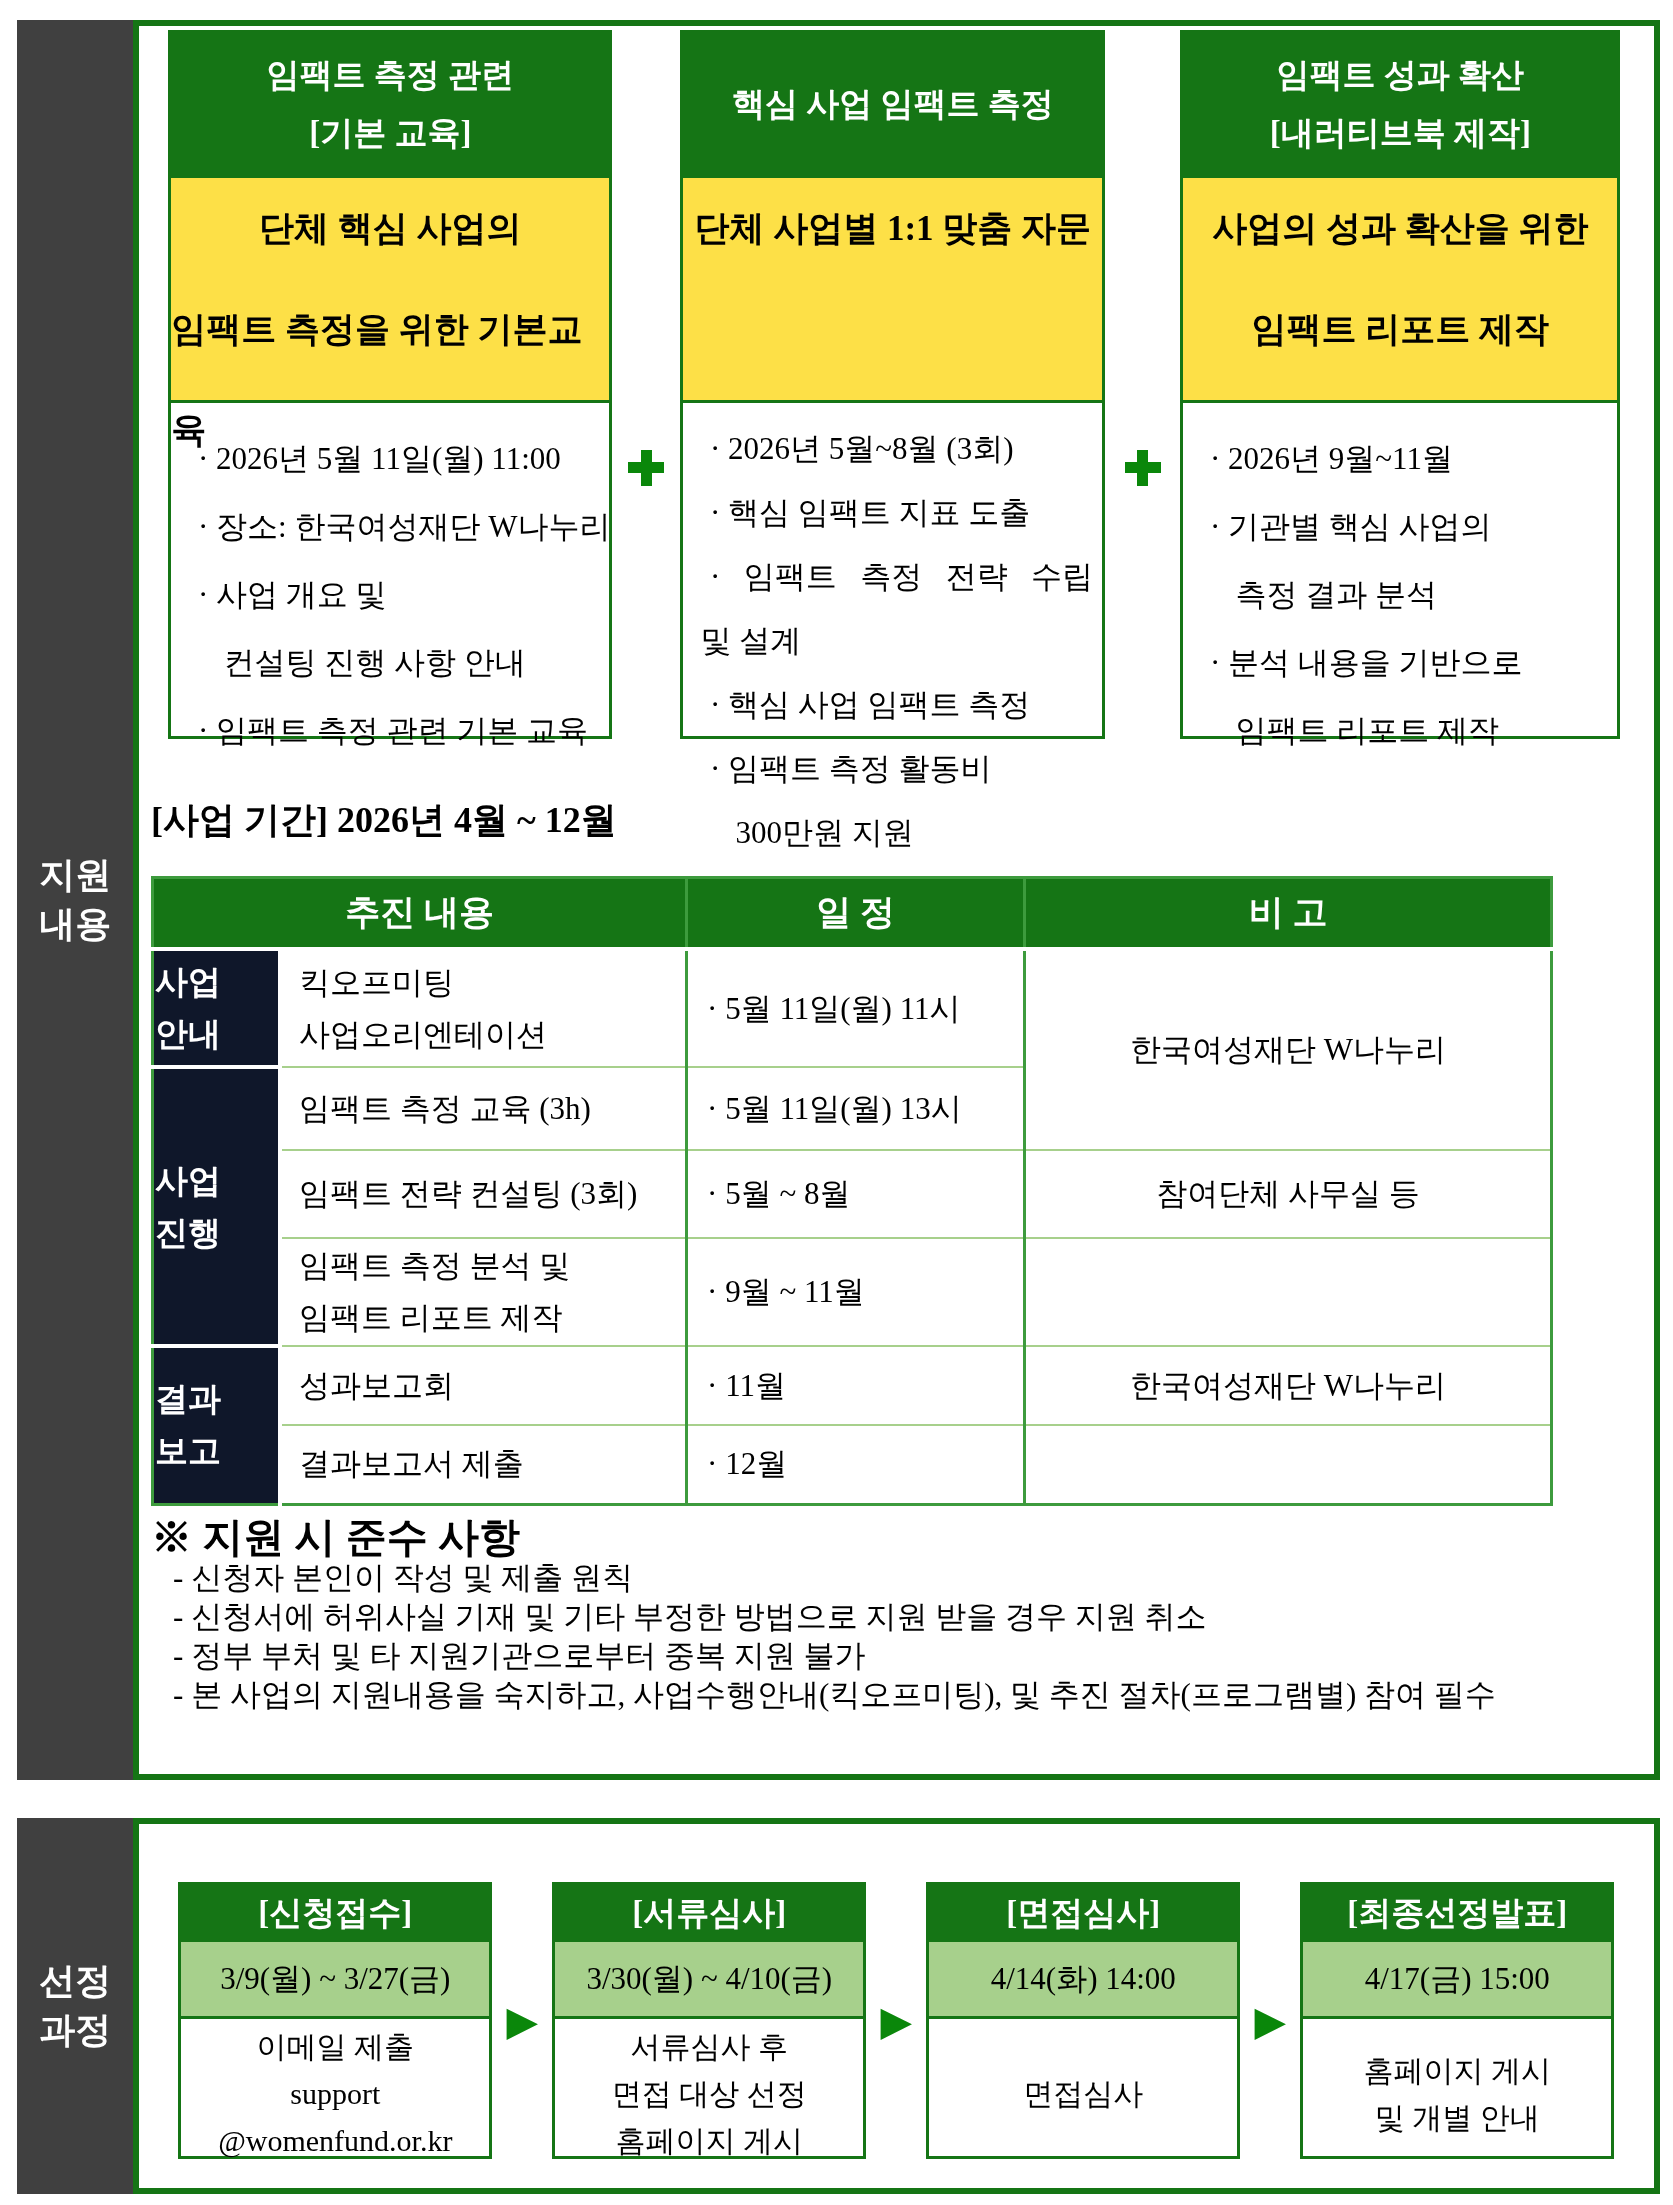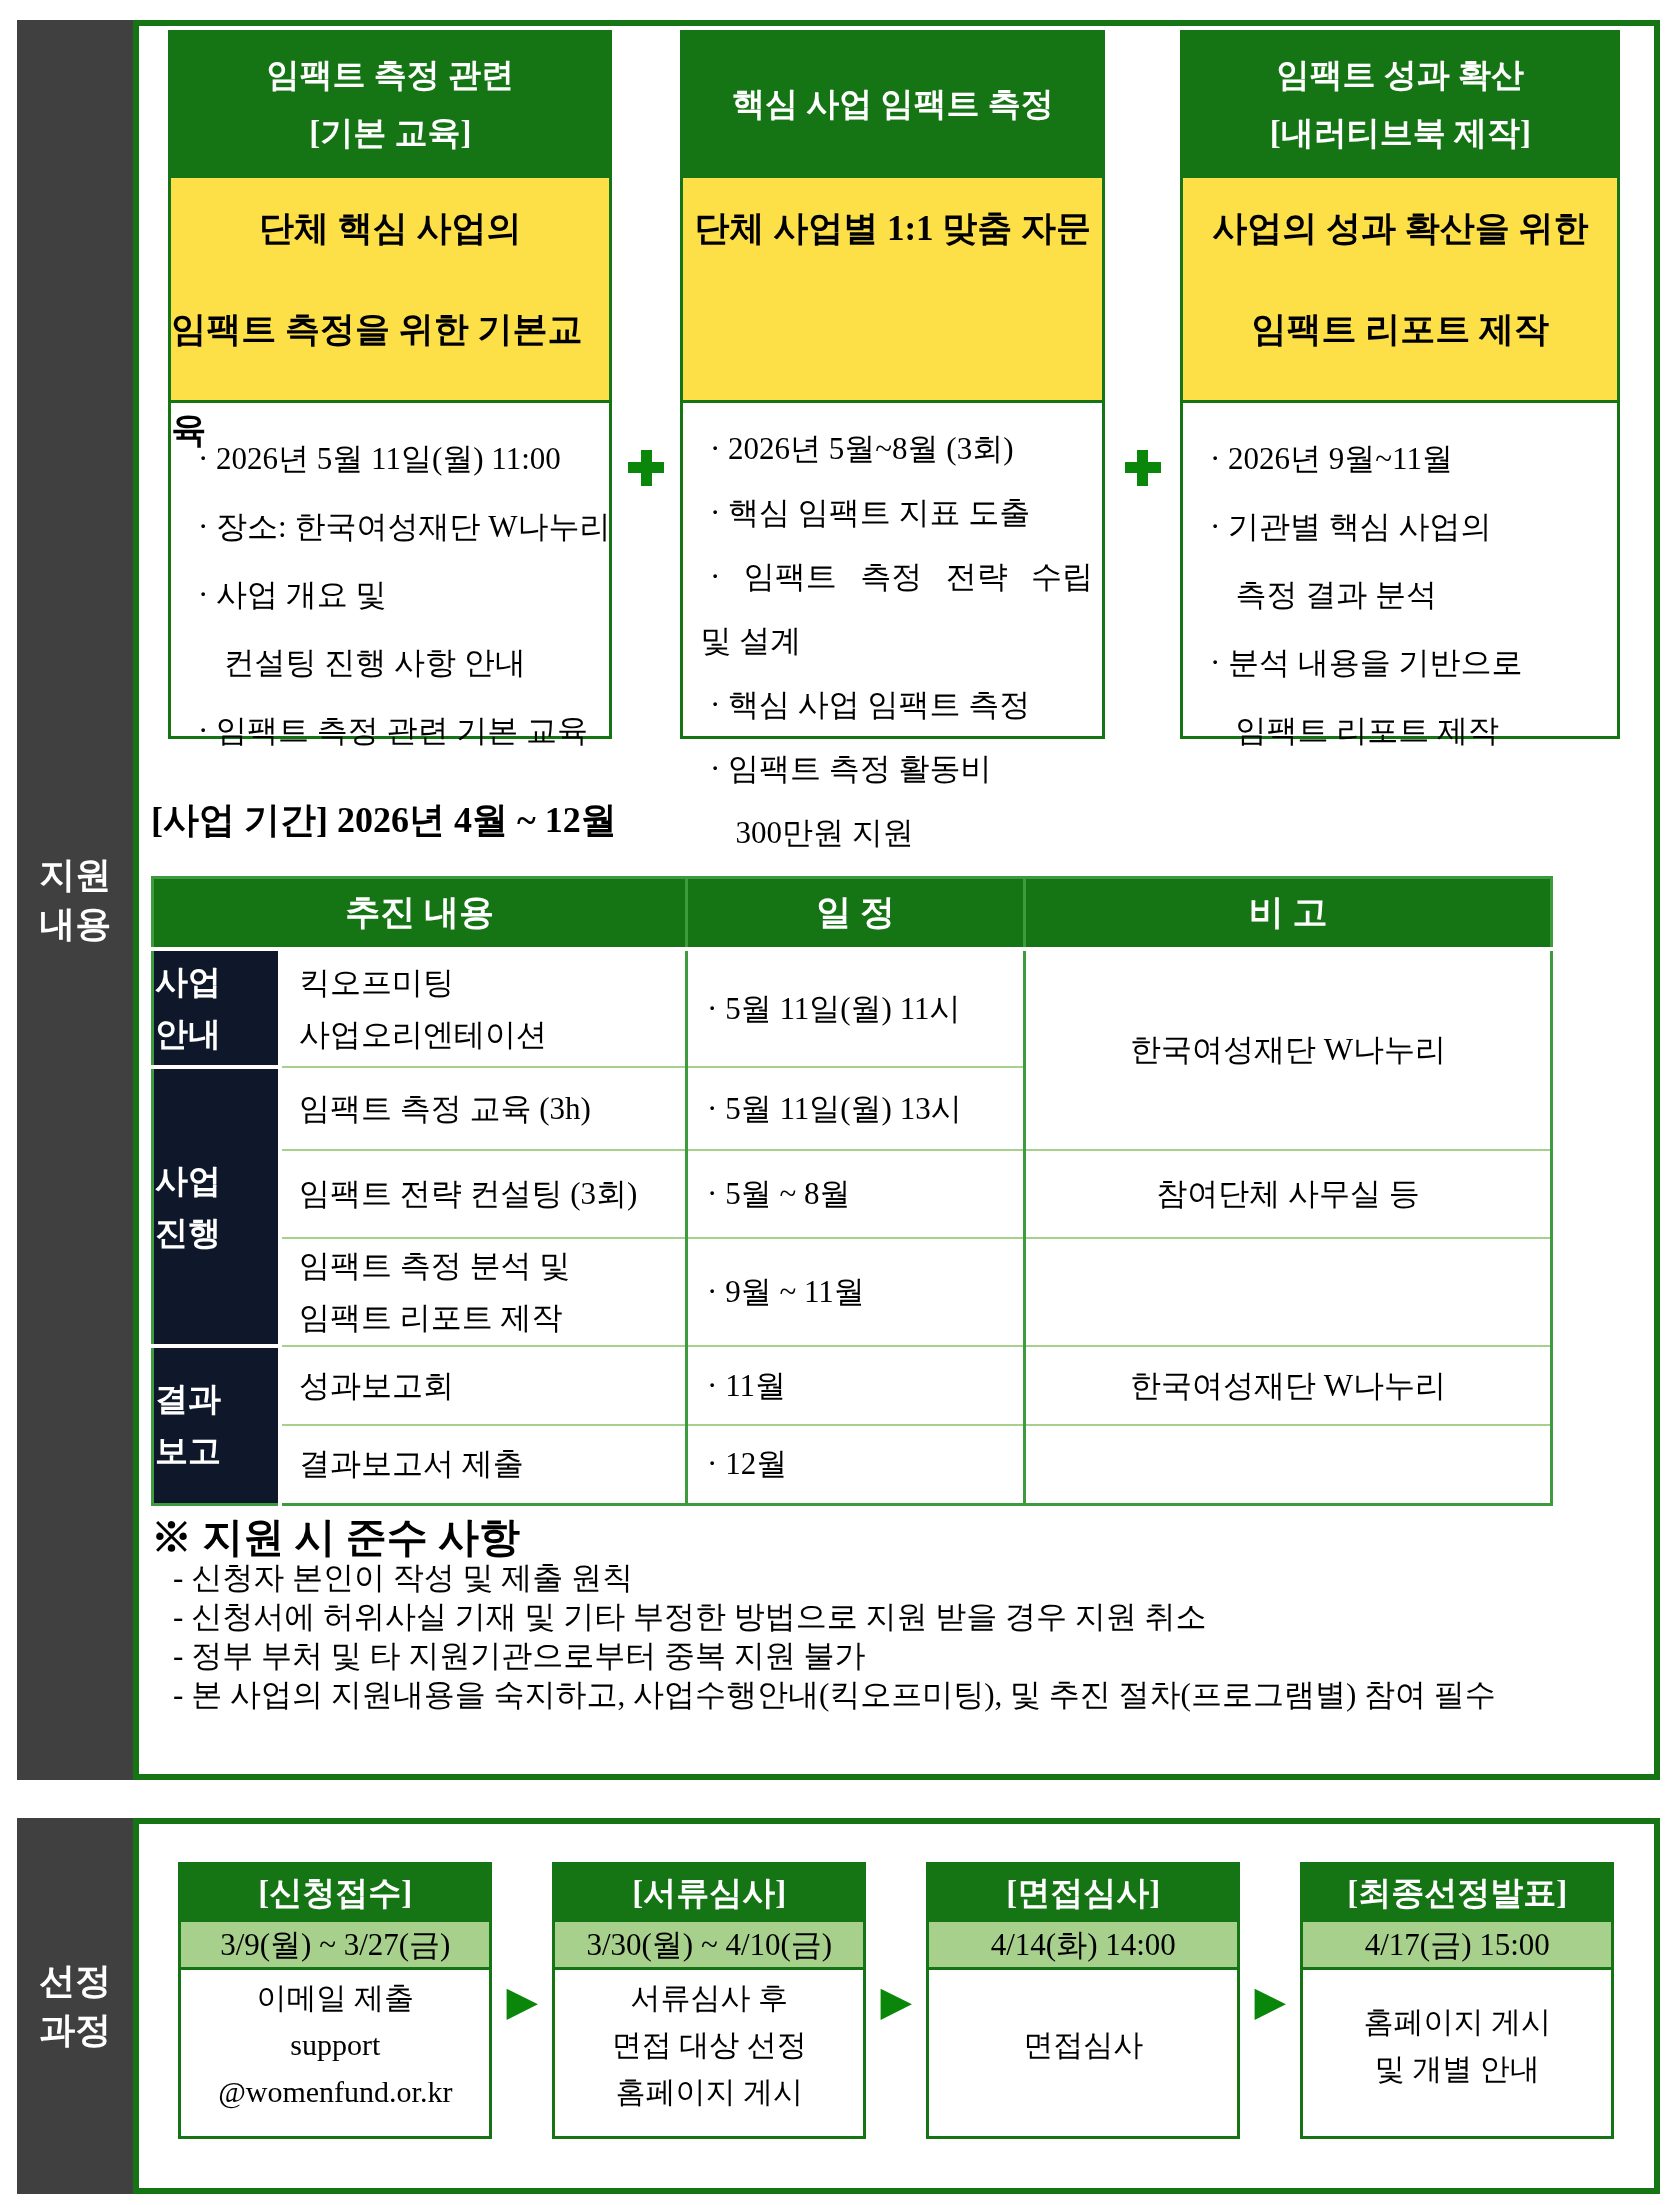--- a/index.html
+++ b/index.html
@@ -46,25 +46,25 @@
   td.c{padding-left:17.3px;}
   td.c div{line-height:52px;}
   td.s{padding-left:19px;}
   td.n{text-align:center;}
   .cl{border-left:3.1px solid #3D9B3D;}
   
   .notes{margin:11px 0 0 11.8px;}
   .notes .ntitle{font-size:41px;font-weight:bold;line-height:41px;}
   .notes .nitem{font-size:31px;line-height:39px;padding-left:22px;white-space:nowrap;}
   
-  .steps-row{display:flex;padding:38px 0 0 39px;align-items:center;}
+  .steps-row{display:flex;padding:58px 0 0 39px;align-items:center;}
   .sbox{width:314px;height:277px;border:3.1px solid #157515;box-sizing:border-box;background:#fff;}
   .sbox .sh{background:#157515;color:#fff;height:57px;display:flex;justify-content:center;
             align-items:center;font-size:33px;font-weight:bold;}
-  .sbox .sd{background:#A7D08C;height:48px;display:flex;justify-content:center;align-items:center;
+  .sbox .sd{background:#A7D08C;height:77px;display:flex;justify-content:center;align-items:center;
             font-size:31px;border-bottom:3.1px solid #157515;box-sizing:border-box;}
   .sbox .sb{height:149px;display:flex;flex-direction:column;justify-content:center;
             align-items:center;}
   .sbox .sb div{font-size:30px;line-height:47px;}
   .sarrow{width:60px;height:277px;display:flex;justify-content:center;align-items:center;
           color:#0A870A;font-size:41px;font-family:"DejaVu Sans",sans-serif;}
 </style>
 </head>
 <body>
 

